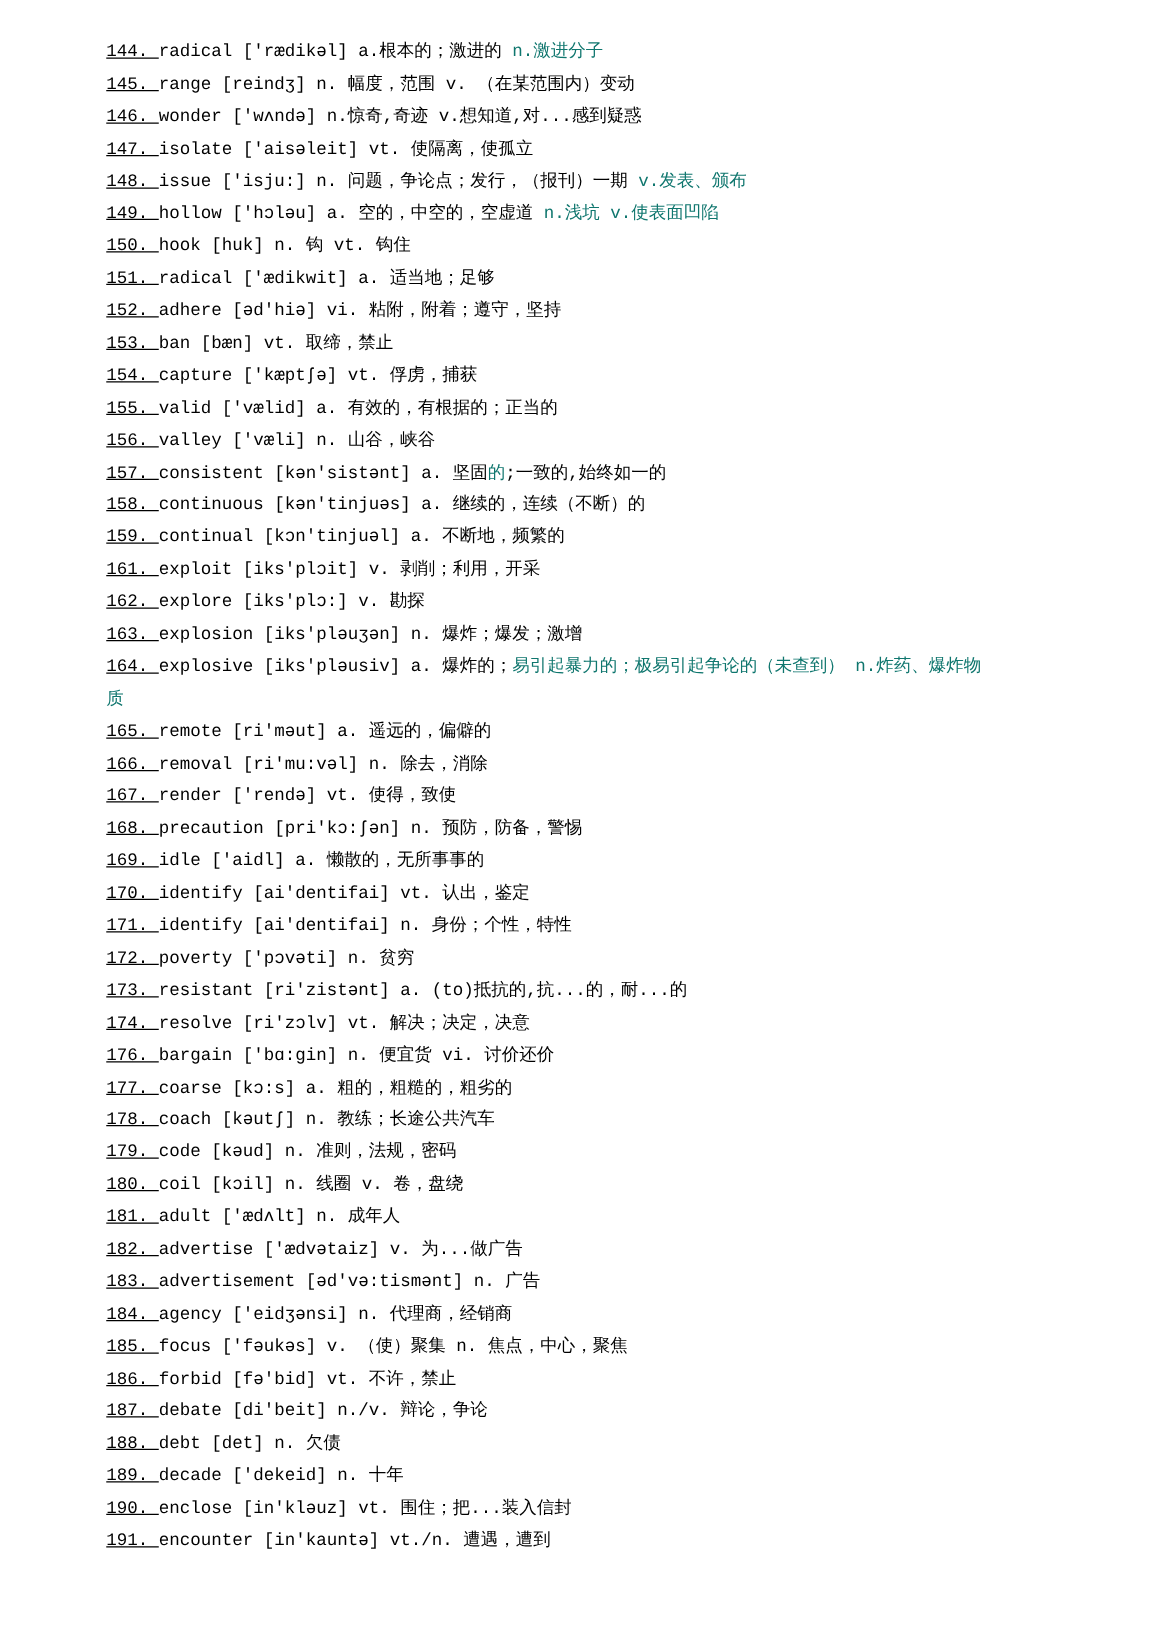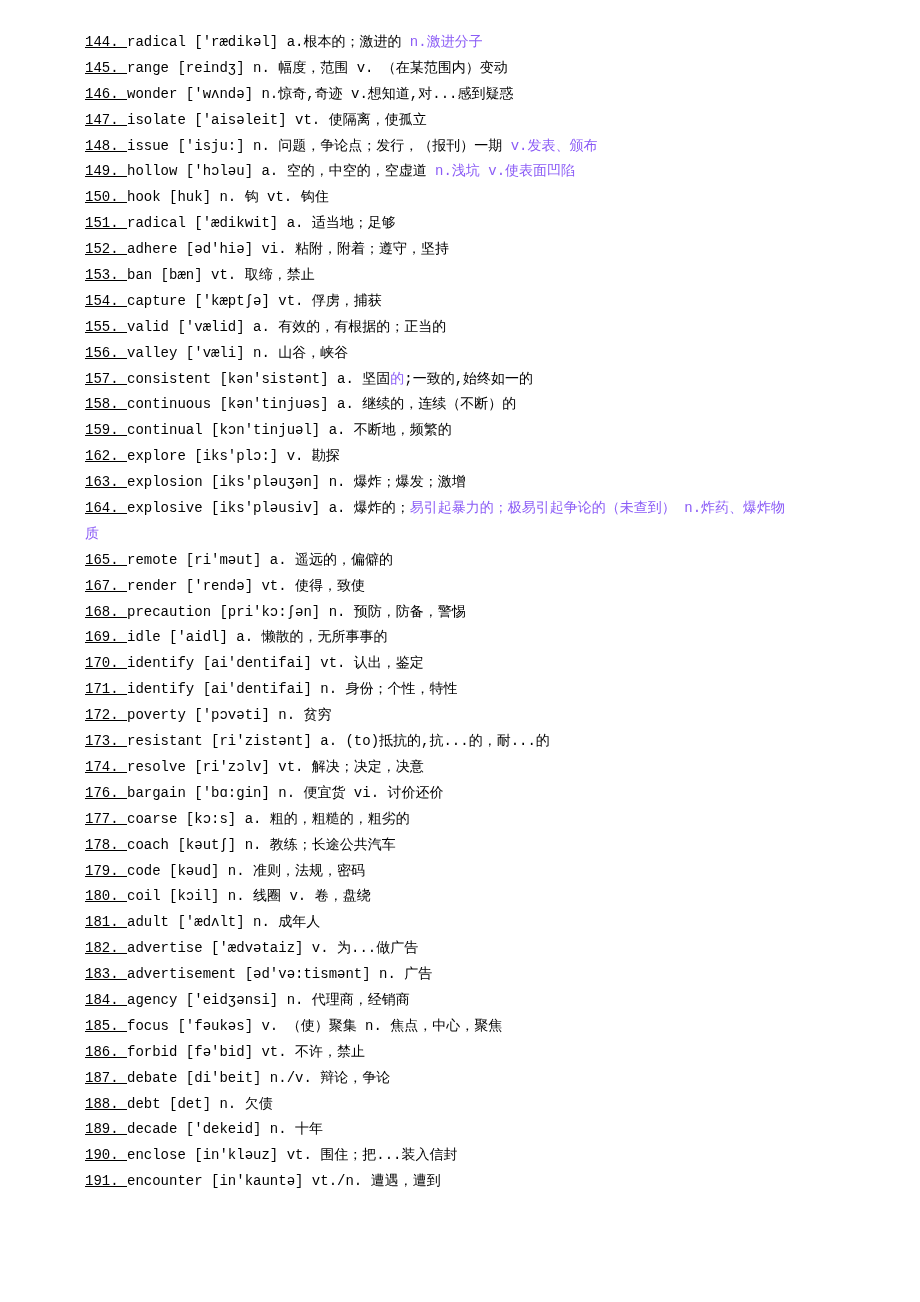--- a/index.html
+++ b/index.html
@@ -14,21 +14,21 @@
     background: #fff;
   }
   .entry {
     white-space: normal;
   }
   .num {
     display: inline;
     text-decoration: underline;
   }
   .red {
-    color: #8b5cf6;
+    color: #0f766e;
   }
 </style>
 </head>
 <body>
 
 <div id="list">
     <div class="entry"><span class="num">144. </span><span>radical ['rædikəl] a.根本的；激进的</span><span class="red">    n.激进分子</span></div>
     <div class="entry"><span class="num">145. </span><span>range [reindʒ] n. 幅度，范围 v. （在某范围内）变动</span></div>
     <div class="entry"><span class="num">146. </span><span>wonder ['wʌndə] n.惊奇,奇迹 v.想知道,对...感到疑惑</span></div>
     <div class="entry"><span class="num">147. </span><span>isolate ['aisəleit] vt. 使隔离，使孤立</span></div>
@@ -37,25 +37,27 @@
     <div class="entry"><span class="num">150. </span><span>hook [huk] n. 钩 vt. 钩住</span></div>
     <div class="entry"><span class="num">151. </span><span>radical ['ædikwit] a. 适当地；足够</span></div>
     <div class="entry"><span class="num">152. </span><span>adhere [əd'hiə] vi. 粘附，附着；遵守，坚持</span></div>
     <div class="entry"><span class="num">153. </span><span>ban [bæn] vt. 取缔，禁止</span></div>
     <div class="entry"><span class="num">154. </span><span>capture ['kæptʃə] vt. 俘虏，捕获</span></div>
     <div class="entry"><span class="num">155. </span><span>valid ['vælid] a. 有效的，有根据的；正当的</span></div>
     <div class="entry"><span class="num">156. </span><span>valley ['væli] n. 山谷，峡谷</span></div>
     <div class="entry"><span class="num">157. </span><span>consistent [kən'sistənt] a. 坚固</span><span class="red">的</span><span>;一致的,始终如一的</span></div>
     <div class="entry"><span class="num">158. </span><span>continuous [kən'tinjuəs] a. 继续的，连续（不断）的</span></div>
     <div class="entry"><span class="num">159. </span><span>continual [kɔn'tinjuəl] a. 不断地，频繁的</span></div>
+    <div class="entry"><span class="num">161. </span><span>exploit [iks'plɔit] v. 剥削；利用，开采</span></div>
     <div class="entry"><span class="num">162. </span><span>explore [iks'plɔ:] v. 勘探</span></div>
     <div class="entry"><span class="num">163. </span><span>explosion [iks'pləuʒən] n. 爆炸；爆发；激增</span></div>
     <div class="entry"><span class="num">164. </span><span>explosive [iks'pləusiv] a. 爆炸的；</span><span class="red">易引起暴力的；极易引起争论的（未查到）   n.炸药、爆炸物</span></div>
     <div class="entry"><span class="red">质</span></div>
     <div class="entry"><span class="num">165. </span><span>remote [ri'məut] a. 遥远的，偏僻的</span></div>
+    <div class="entry"><span class="num">166. </span><span>removal [ri'mu:vəl] n. 除去，消除</span></div>
     <div class="entry"><span class="num">167. </span><span>render ['rendə] vt. 使得，致使</span></div>
     <div class="entry"><span class="num">168. </span><span>precaution [pri'kɔ:ʃən] n. 预防，防备，警惕</span></div>
     <div class="entry"><span class="num">169. </span><span>idle ['aidl] a. 懒散的，无所事事的</span></div>
     <div class="entry"><span class="num">170. </span><span>identify [ai'dentifai] vt. 认出，鉴定</span></div>
     <div class="entry"><span class="num">171. </span><span>identify [ai'dentifai] n. 身份；个性，特性</span></div>
     <div class="entry"><span class="num">172. </span><span>poverty ['pɔvəti] n. 贫穷</span></div>
     <div class="entry"><span class="num">173. </span><span>resistant [ri'zistənt] a. (to)抵抗的,抗...的，耐...的</span></div>
     <div class="entry"><span class="num">174. </span><span>resolve [ri'zɔlv] vt. 解决；决定，决意</span></div>
     <div class="entry"><span class="num">176. </span><span>bargain ['bɑ:gin] n. 便宜货 vi. 讨价还价</span></div>
     <div class="entry"><span class="num">177. </span><span>coarse [kɔ:s] a. 粗的，粗糙的，粗劣的</span></div>

